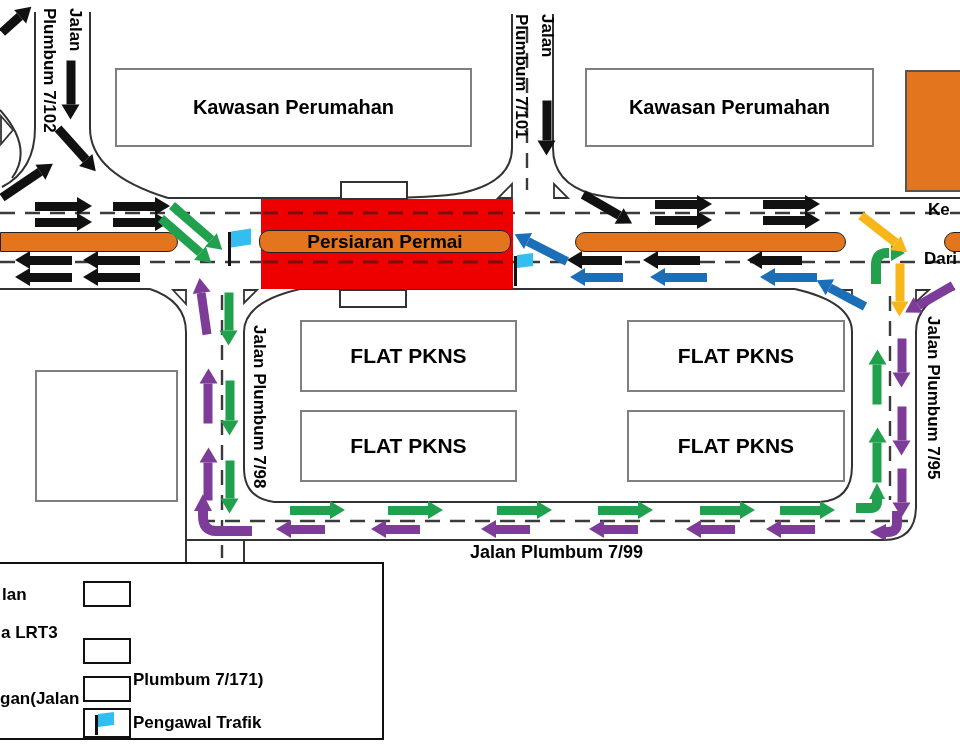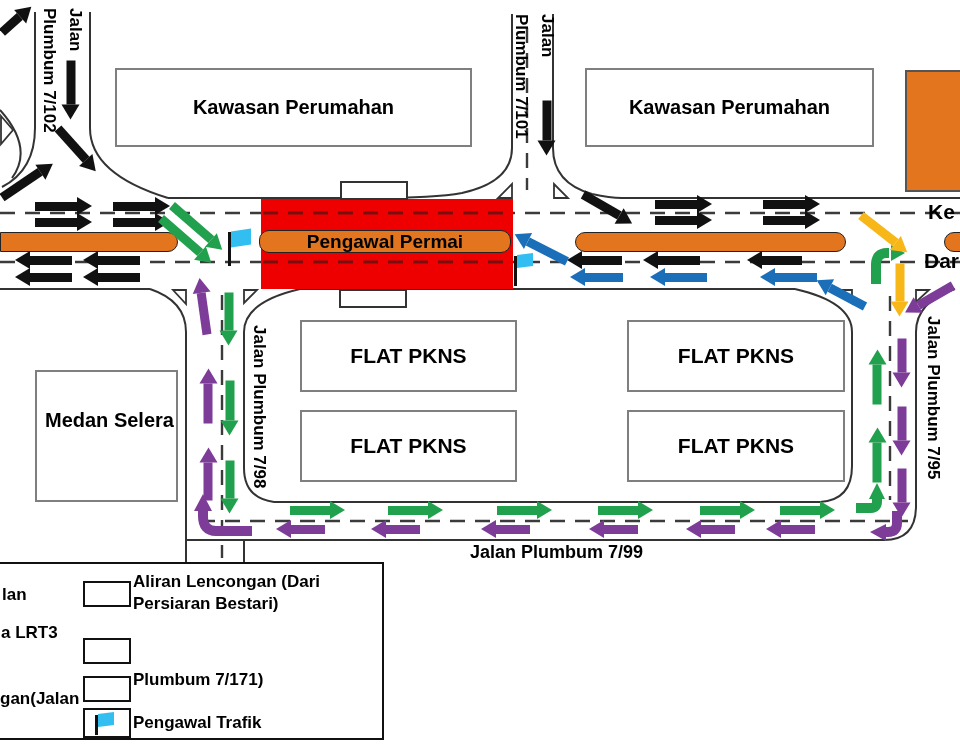--- a/index.html
+++ b/index.html
@@ -13,21 +13,21 @@
   .bay{position:absolute;background:#fff;border:2px solid #333;}
   .median{position:absolute;background:#E2751D;border:1.5px solid #222;box-sizing:border-box;}
   .median.cap-r{border-radius:0 10px 10px 0;}
   .median.cap-rl{border-radius:10px;}
   .median.cap-l{border-radius:10px 0 0 10px;}
   #permai{display:flex;align-items:center;justify-content:center;
           font-weight:bold;font-size:19px;color:#000;}
   .vlabel{position:absolute;writing-mode:vertical-rl;font-weight:bold;font-size:17px;
           line-height:26px;white-space:nowrap;}
   .vlabel span{display:block;}
-  .hlabel{position:absolute;font-weight:bold;font-size:21px;white-space:nowrap;}
+  .hlabel{position:absolute;font-weight:bold;font-size:17px;white-space:nowrap;}
   #lbl-799{font-size:18px;}
   .arrow{position:absolute;height:9px;margin-top:-4.5px;background:var(--c);
          transform-origin:left center;}
   .arrow::after{content:'';position:absolute;left:100%;top:50%;margin-top:-9px;
          border-top:9px solid transparent;border-bottom:9px solid transparent;
          border-left:15px solid var(--c);}
   .arrow.small{height:7px;margin-top:-3.5px;}
   .arrow.small::after{margin-top:-7px;border-top-width:7px;border-bottom-width:7px;
          border-left-width:11px;}
   .flag{position:absolute;}
@@ -106,41 +106,40 @@
   </svg>
 
   <div class="bld" style="left:115px;top:68px;width:353px;height:75px;">
     <span>Kawasan Perumahan</span>
   </div>
   <div class="bld" style="left:585px;top:68px;width:285px;height:75px;">
     <span>Kawasan Perumahan</span>
   </div>
   <div class="bld orange" style="left:905px;top:70px;width:62px;height:118px;"></div>
   <div class="bld" style="left:35px;top:370px;width:143px;height:132px;display:block;box-sizing:border-box;padding:34px 0 0 8px;line-height:28px;">
-    <span style="display:block">Medan Selera</span>
   </div>
   <div class="bld" style="left:300px;top:320px;width:213px;height:68px;font-size:21px;">
     <span>FLAT PKNS</span>
   </div>
   <div class="bld" style="left:300px;top:410px;width:213px;height:68px;font-size:21px;">
     <span>FLAT PKNS</span>
   </div>
   <div class="bld" style="left:627px;top:320px;width:214px;height:68px;font-size:21px;">
     <span>FLAT PKNS</span>
   </div>
   <div class="bld" style="left:627px;top:410px;width:214px;height:68px;font-size:21px;">
     <span>FLAT PKNS</span>
   </div>
 
   <div class="bay" style="left:340px;top:181px;width:64px;height:15px;"></div>
   <div class="bay" style="left:339px;top:289px;width:64px;height:15px;"></div>
 
   <div class="median cap-r" style="left:0;top:232px;width:178px;height:20px;"></div>
   <div class="median cap-rl" id="permai" style="left:259px;top:230px;width:252px;height:23px;">
-    <span>Pengawal Permai</span>
+    <span>Persiaran Permai</span>
   </div>
   <div class="median cap-rl" style="left:575px;top:232px;width:271px;height:20px;"></div>
   <div class="median cap-l" style="left:944px;top:232px;width:26px;height:20px;"></div>
 
   <div class="vlabel" style="left:36px;top:8px;height:170px;">
     <span>Jalan</span>
     <span>Plumbum 7/102</span>
   </div>
   <div class="vlabel" style="left:508px;top:14px;height:170px;">
     <span>Jalan</span>
@@ -233,24 +232,20 @@
   <div class="sw-box" style="left:83px;top:581px;"></div>
   <div class="sw-box" style="left:83px;top:638px;"></div>
   <div class="sw-box" style="left:83px;top:676px;"></div>
   <div class="sw-box" style="left:83px;top:708px;width:44px;height:26px;">
     <div class="flag sm" style="left:10px;top:3px;">
       <i class="pole" style="height:20px;"></i>
         <i class="cloth"></i>
     </div>
   </div>
 
-  <div class="leg-label" style="left:133px;top:571px;">
-    <span style="display:block">Aliran Lencongan (Dari</span>
-    <span style="display:block">Persiaran Bestari)</span>
-  </div>
   <div class="leg-label" style="left:133px;top:669px;">
     <span style="display:block">Plumbum 7/171)</span>
   </div>
   <div class="leg-label" style="left:133px;top:712px;">
     <span style="display:block">Pengawal Trafik</span>
   </div>
 
 </div>
 
 </body></html>

